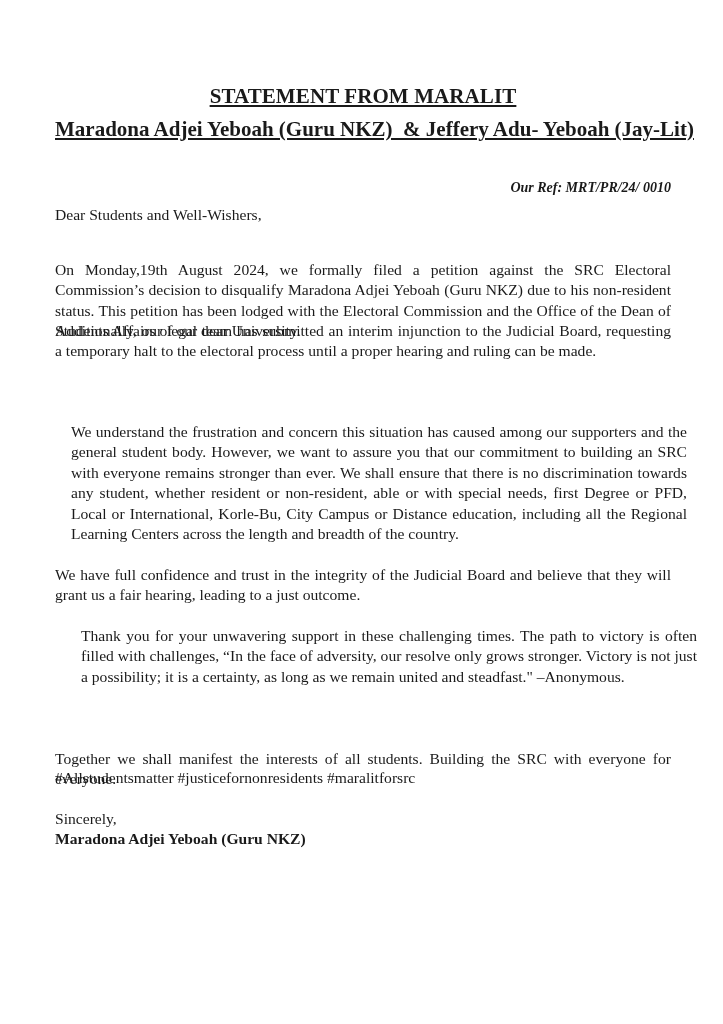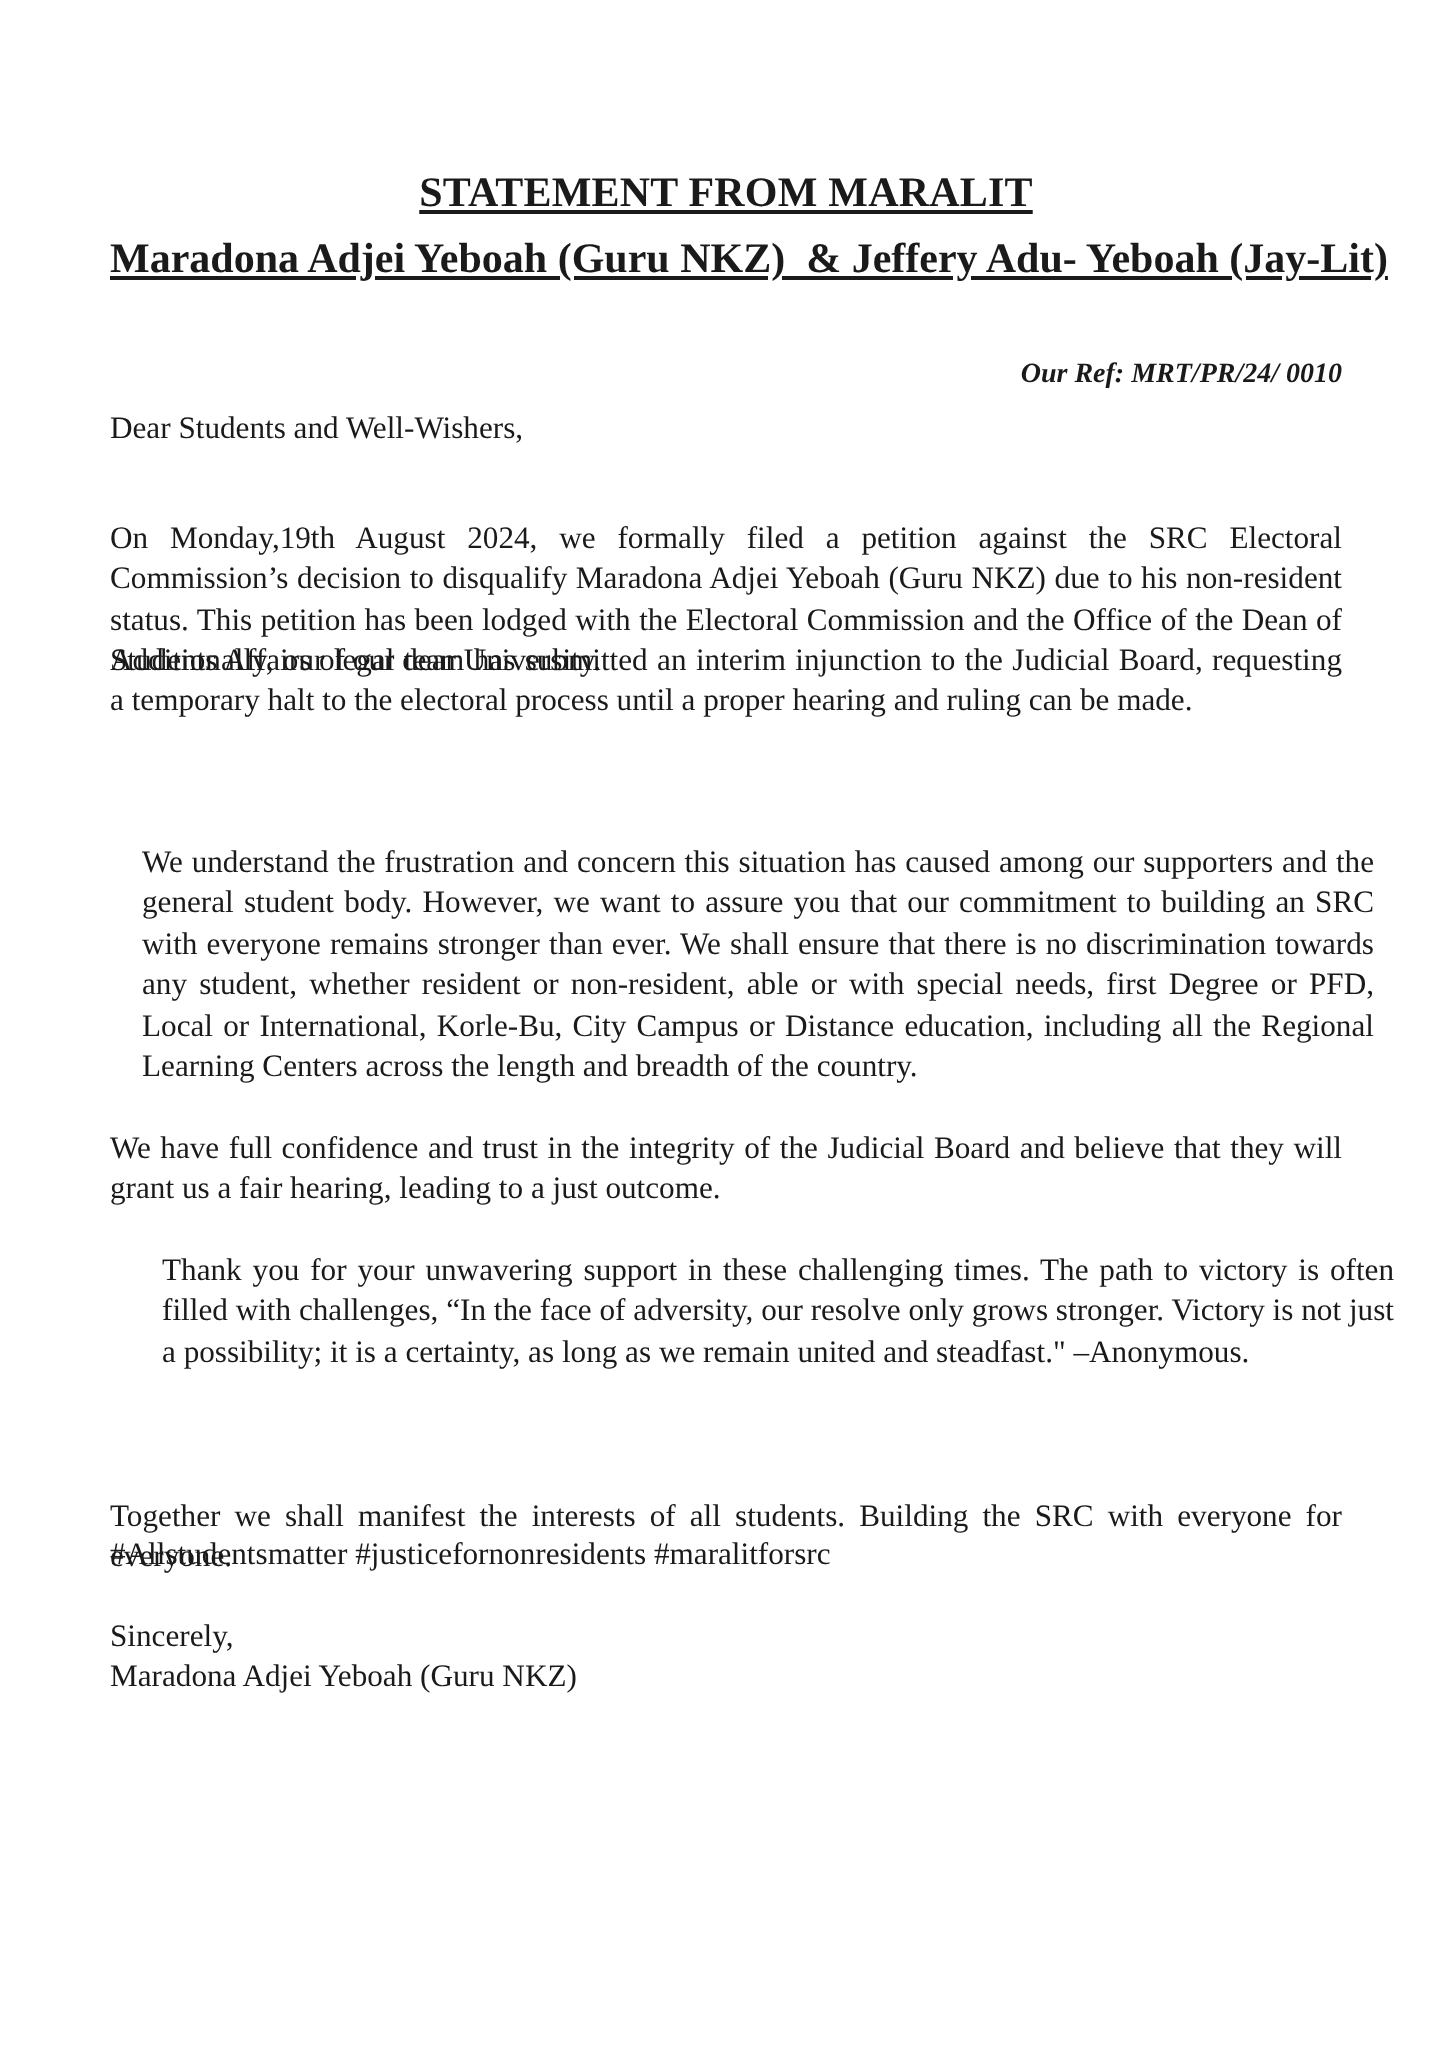--- a/index.html
+++ b/index.html
@@ -64,21 +64,21 @@
     }
     .salutation { top: 205px; }
     .p1 { top: 260px; }
     .p2 { top: 321px; }
     .p3 { top: 422px; margin-left: 16px; }
     .p4 { top: 565px; }
     .p5 { top: 626px; margin-left: 26px; }
     .p6 { top: 727px; margin-top: 22px; }
     .hashtags { top: 768px; }
     .closing { top: 809px; }
-    .sig { font-weight: normal; }
+    .sig { font-weight: bold; }
     p { margin: 0; }
     .last-line-left { text-align-last: left; }
   </style>
 </head>
 <body>
 
 <div class="page">
   <div class="title">STATEMENT FROM MARALIT</div>
   <div class="subtitle">Maradona Adjei Yeboah (Guru NKZ)  &amp; Jeffery Adu- Yeboah (Jay-Lit)</div>
   <div class="ref">Our Ref: MRT/PR/24/ 0010</div>

